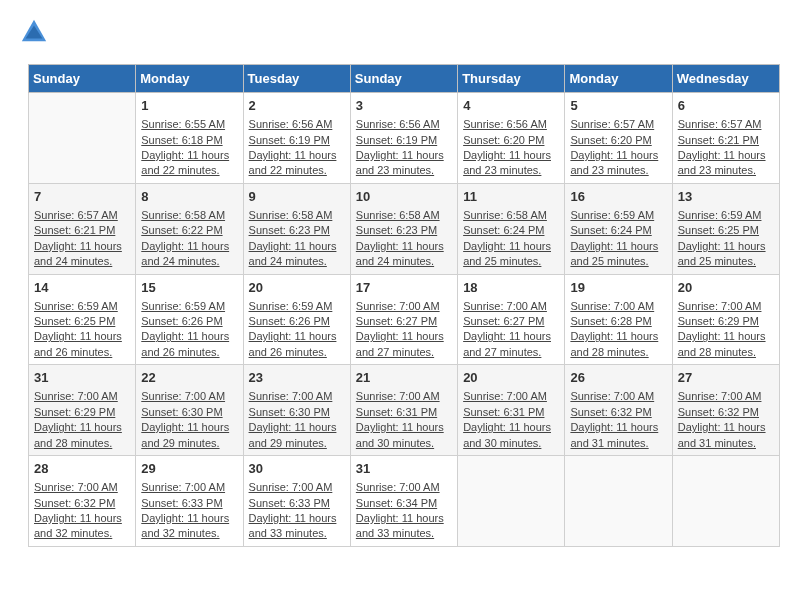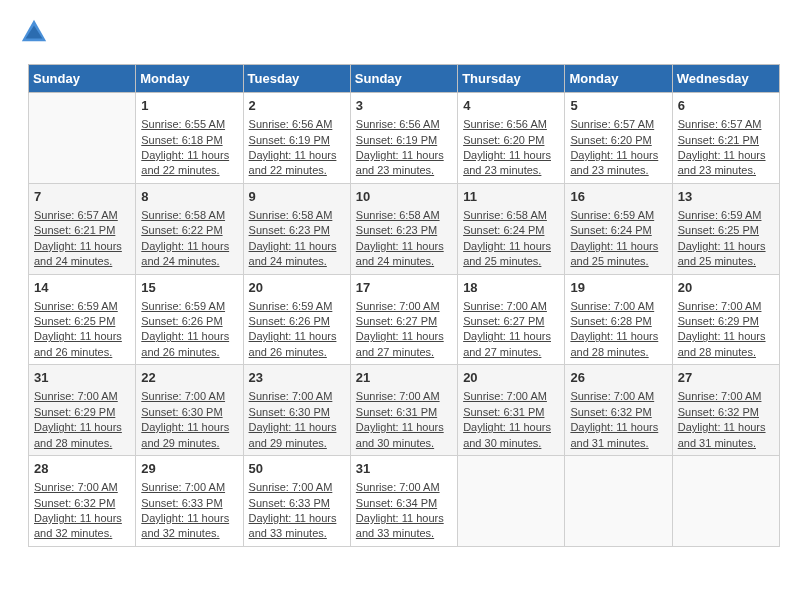--- a/index.html
+++ b/index.html
@@ -327,21 +327,21 @@
 and 32 minutes.</div>
         </td>
         <td>
           <span class="day-number">29</span>
           <div class="day-info" style="white-space: pre-line;">Sunrise: 7:00 AM
 Sunset: 6:33 PM
 Daylight: 11 hours
 and 32 minutes.</div>
         </td>
         <td>
-          <span class="day-number">50</span>
+          <span class="day-number">30</span>
           <div class="day-info" style="white-space: pre-line;">Sunrise: 7:00 AM
 Sunset: 6:33 PM
 Daylight: 11 hours
 and 33 minutes.</div>
         </td>
         <td>
           <span class="day-number">31</span>
           <div class="day-info" style="white-space: pre-line;">Sunrise: 7:00 AM
 Sunset: 6:34 PM
 Daylight: 11 hours

